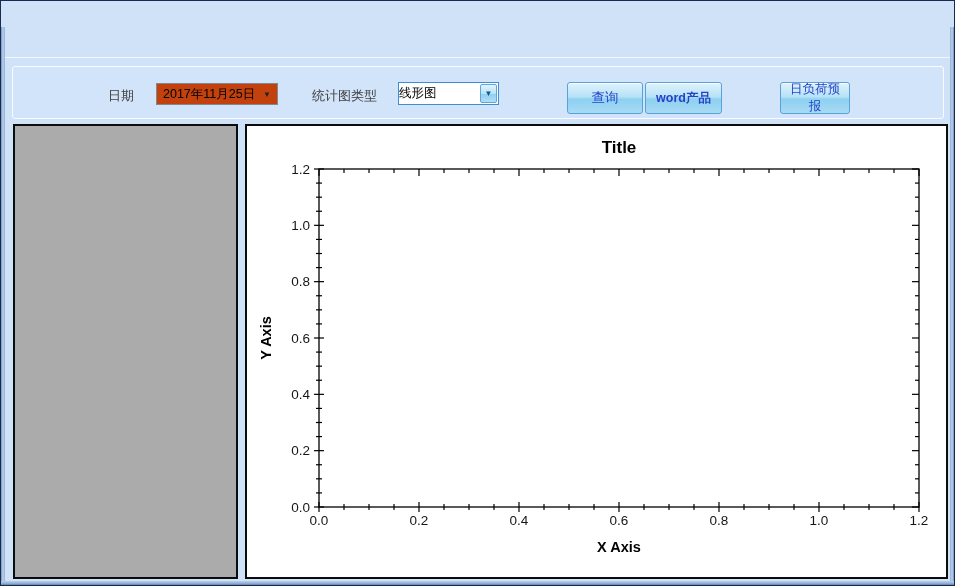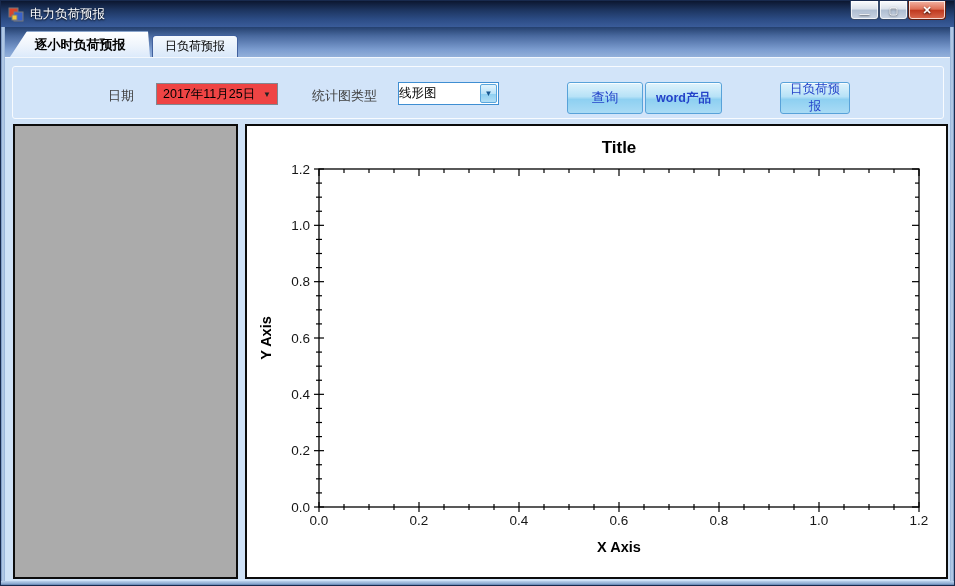--- a/index.html
+++ b/index.html
@@ -66,21 +66,21 @@
   }
   .toolbar {
     position:absolute; left:7px; right:6px; top:8px; height:53px;
     background:#d2e4f9; border:1px solid #f8fbff; border-radius:3px;
   }
   .lbl { position:absolute; font-size:13px; color:#404040; }
   .lbl-date { left:103px; top:29px; }
   .lbl-type { left:307px; top:29px; }
   .datepicker {
     position:absolute; left:151px; top:25px; width:122px; height:22px;
-    background:#ef4444; border:1px solid #828790; display:flex; align-items:center;
+    background:#c2410c; border:1px solid #828790; display:flex; align-items:center;
     font-size:12.5px; color:#000; padding-left:6px;
   }
   .dp-arrow { position:absolute; right:2px; top:0; bottom:0; width:16px;
     display:flex; align-items:center; justify-content:center; font-size:8px; color:#222; }
   .combo {
     position:absolute; left:393px; top:24px; width:101px; height:23px;
     background:#fff; border:1px solid #3f8ed2; display:flex; align-items:center;
     font-size:12.5px; color:#000; 
   }
   .combo-btn {
@@ -108,46 +108,21 @@
     position:absolute; left:240px; top:66px; width:703px; height:455px;
     background:#ffffff; border:2px solid #0c0c0c;
   }
   svg text { font-family:"Liberation Sans", sans-serif; }
 </style>
 </head>
 <body>
 
 <div class="window">
 
-  <div class="titlebar">
-    <span class="app-icon">
-      <svg width="16" height="16" viewBox="0 0 16 16">
-        <rect x="1" y="2" width="9" height="9" fill="#d9442c" stroke="#7a7a7a"></rect>
-        <rect x="6" y="6" width="9" height="9" fill="#3a62c8" stroke="#7a7a7a"></rect>
-        <rect x="4" y="9" width="5" height="5" fill="#f2c83a" stroke="#7a7a7a"></rect>
-      </svg>
-    </span>
-    <span class="title-text">电力负荷预报</span>
-    <div class="winbtns">
-      <div class="winbtn min">
-        <span>—</span>
-      </div>
-      <div class="winbtn max">
-        <span>▢</span>
-      </div>
-      <div class="winbtn close">
-        <span>✕</span>
-      </div>
-    </div>
-  </div>
-
-  <div class="tabstrip">
-    <div class="tab tab-selected">逐小时负荷预报</div>
-    <div class="tab tab-normal">日负荷预报</div>
-  </div>
+
 
   <div class="page">
 
     <div class="toolbar"></div>
 
     <span class="lbl lbl-date">日期</span>
 
     <div class="datepicker">
       <span>2017年11月25日</span>
       <span class="dp-arrow">▼</span>

